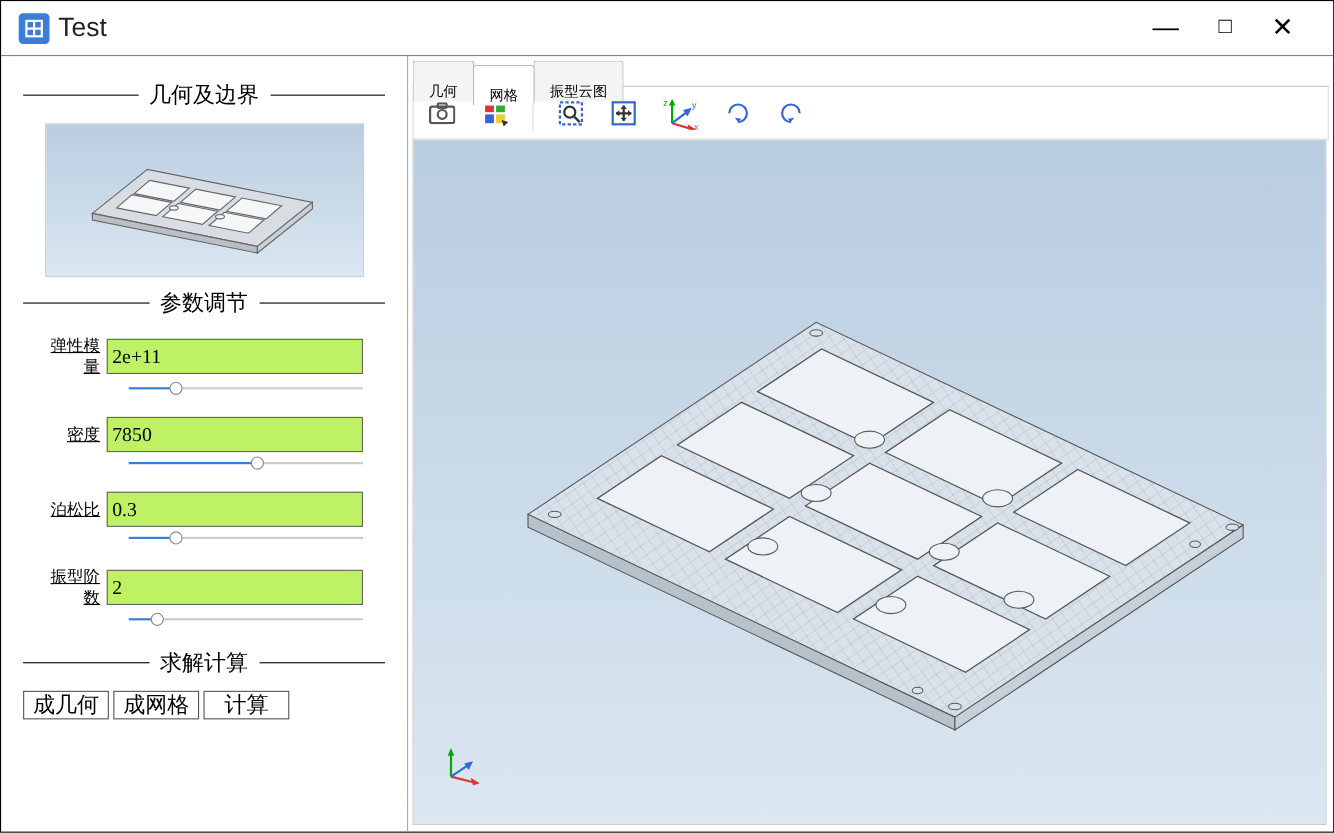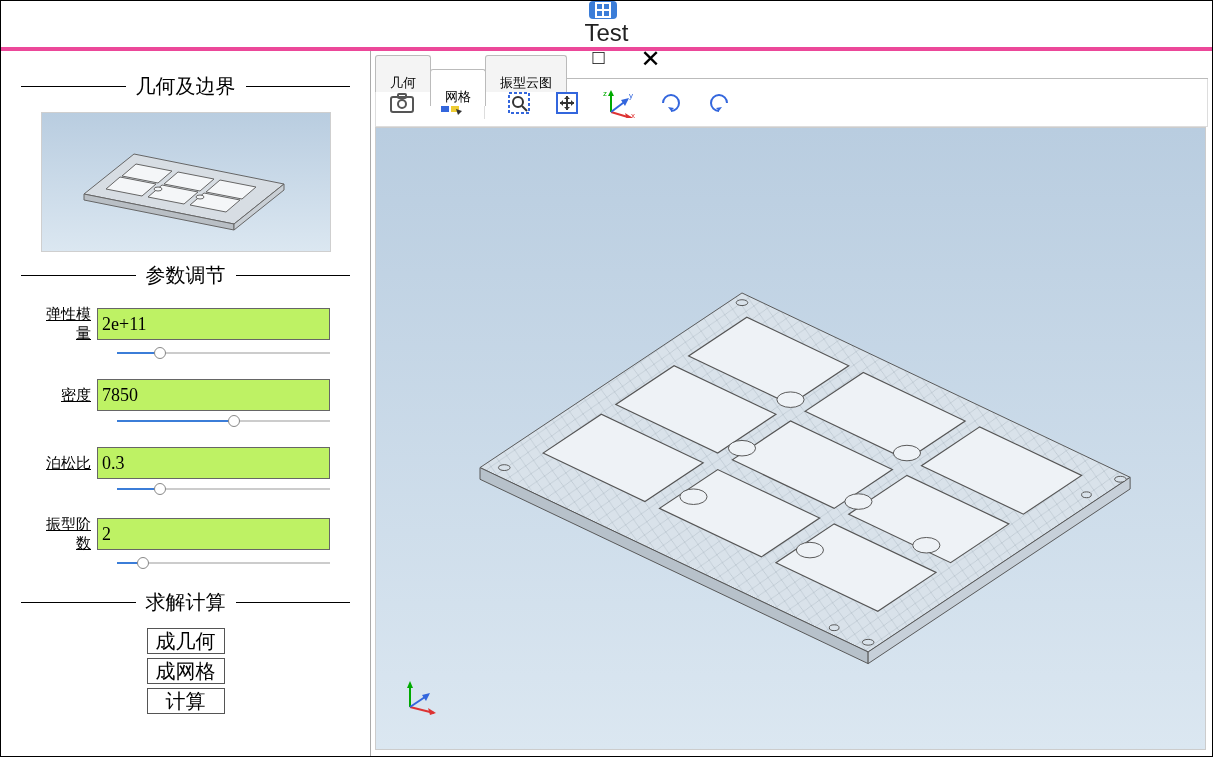--- a/index.html
+++ b/index.html
@@ -9,23 +9,22 @@
     width: 1213px;
     height: 757px;
     overflow: hidden;
     border: 1px solid #000;
   }
   
   .titlebar {
     height: 50px;
     display: flex;
     align-items: center;
-    border-bottom: 4px solid #ec4899;
+    border-bottom: 1px solid #ec4899;
     padding: 0 16px;
-    flex-direction: column;
   }
   .titlebar .app-icon {
     width: 28px; height: 28px;
     background: #3b7dd8;
     border-radius: 4px;
     display: flex; align-items: center; justify-content: center;
     margin-right: 8px;
   }
   .titlebar .title {
     font-size: 24px;
@@ -126,21 +125,21 @@
     position: absolute;
     top: 0;
     width: 12px; height: 12px;
     border-radius: 50%;
     background: #fff;
     border: 1px solid #888;
     transform: translateX(-50%);
   }
   .action-buttons {
     display: flex;
-    flex-direction: column;
+    flex-direction: row;
     align-items: center;
     gap: 4px;
     margin-top: 12px;
   }
   .action-buttons .btn {
     width: 78px;
     height: 26px;
     border: 1px solid #555;
     background: #fff;
     font-size: 20px;
@@ -168,21 +167,21 @@
     border-bottom: none;
     background: #f4f4f4;
     border-top-left-radius: 3px;
     border-top-right-radius: 3px;
     margin-right: -1px;
   }
   .tabs .tab.active {
     background: #fff;
     font-weight: 500;
     position: relative;
-    top: 14px;
+    top: 4px;
   }
   .toolbar {
     height: 48px;
     border: 1px solid #ddd;
     border-top: none;
     display: flex;
     align-items: center;
     padding: 0 12px;
     gap: 20px;
     background: #fff;

